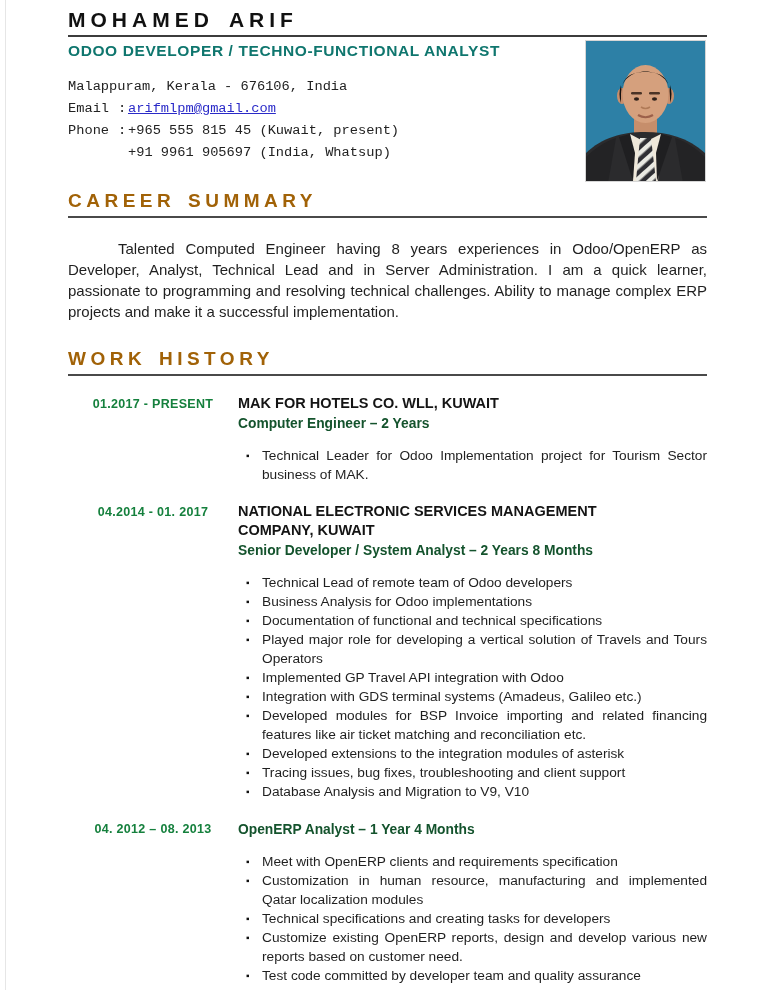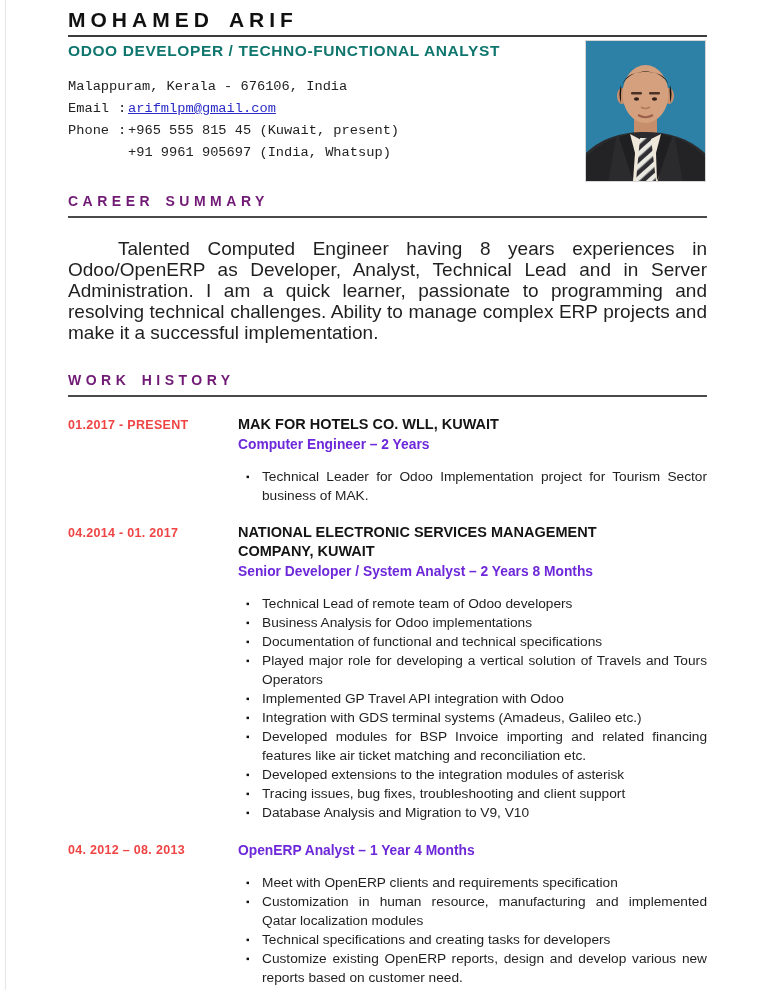--- a/index.html
+++ b/index.html
@@ -34,44 +34,44 @@
   
   .photo {
     position:absolute; left:585px; top:40px; width:121px; height:142px;
     border:1px solid #d6d6d6; background:#2d80a6; overflow:hidden;
   }
   .photo svg { display:block; }
 
   
   .section { margin-top:28px; }
   .section-heading {
-    font-size:14px; font-weight:bold; letter-spacing:4.5px; word-spacing:3px;
-    color:#701a75; line-height:18px;
+    font-size:19px; font-weight:bold; letter-spacing:4.5px; word-spacing:3px;
+    color:#a16207; line-height:18px;
   }
   .section-rule { border:none; border-top:2px solid #4a4a4a; margin-top:6px; }
 
   .summary-text {
-    margin-top:20px; font-size:19px; line-height:21px; color:#1f1f1f;
+    margin-top:20px; font-size:15px; line-height:21px; color:#1f1f1f;
     text-align:justify; text-indent:50px;
   }
 
   
   .entries { margin-top:18px; }
   .entry { display:flex; margin-bottom:18px; }
   .entry-period {
     width:170px; flex:none; font-size:12.5px; font-weight:bold;
-    letter-spacing:0.3px; color:#ef4444; padding-top:2px; line-height:17px;
+    letter-spacing:0.3px; color:#15803d; padding-top:2px; line-height:17px;text-align:center;
   }
   .entry-body { width:469px; flex:none; }
   .entry-company {
     font-size:14.5px; font-weight:bold; color:#141414; line-height:19px;
     max-width:430px;
   }
   .entry-role {
-    font-size:13.8px; font-weight:bold; color:#6d28d9; line-height:19px;
+    font-size:13.8px; font-weight:bold; color:#14532d; line-height:19px;
     margin-top:1px;
   }
   ul.entry-bullets { list-style:none; margin-top:13px; }
   ul.entry-bullets li {
     position:relative; padding-left:24px; font-size:13.7px; line-height:19px;
     color:#1f1f1f; text-align:justify;
   }
   ul.entry-bullets li::before {
     content:"\25AA"; position:absolute; left:8px; top:0;
     font-size:10px; color:#111;

